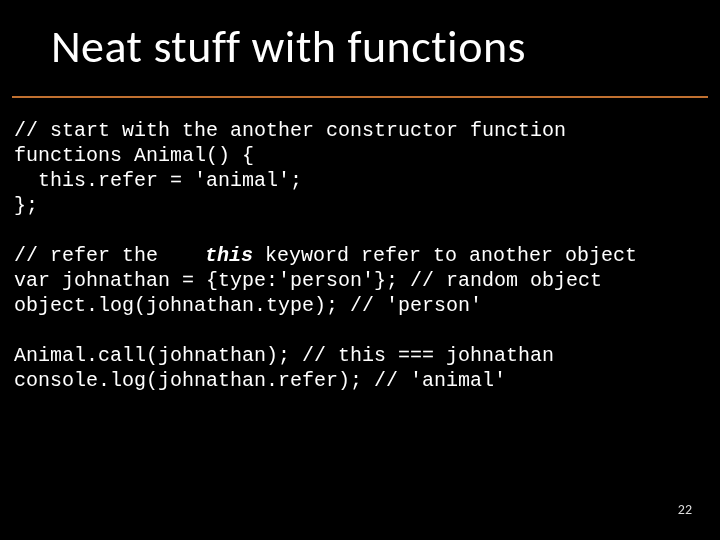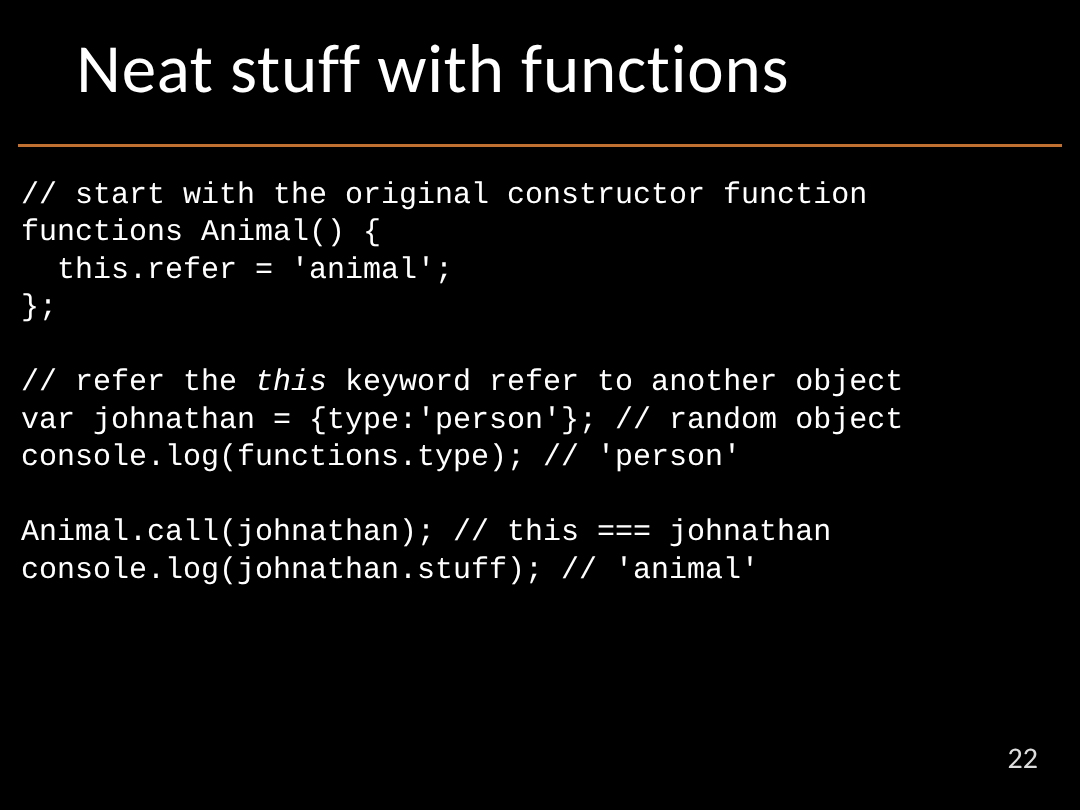--- a/index.html
+++ b/index.html
@@ -42,48 +42,49 @@
     top: 118px;
     left: 14px;
     right: 14px;
     font-family: "Courier New", Courier, monospace;
     font-size: 20px;
     line-height: 1.25;
     white-space: pre;
     color: #fff;
   }
   .code b {
-    font-weight: normal;
+    font-weight: bold;
     font-style: italic;
+    margin-left: 35px;
   }
   .pagenum {
     position: absolute;
     right: 28px;
     bottom: 22px;
-    font-size: 20px;
+    font-size: 14px;
     color: #ddd;
     font-family: "Calibri", "Segoe UI", Arial, sans-serif;
   }
 </style>
 </head>
 <body>
 
 <div class="slide">
 
   <div class="title">Neat stuff with functions</div>
 
   <div class="rule"></div>
 
-  <div class="code"><span>// start with the original constructor function</span>
+  <div class="code"><span>// start with the another constructor function</span>
 <span>functions Animal() {</span>
 <span>  this.refer = 'animal';</span>
 <span>};</span>
 <span></span>
 <span>// refer the </span><b>this</b><span> keyword refer to another object</span>
 <span>var johnathan = {type:'person'}; // random object</span>
-<span>console.log(functions.type); // 'person'</span>
+<span>object.log(johnathan.type); // 'person'</span>
 <span></span>
 <span>Animal.call(johnathan); // this === johnathan</span>
-<span>console.log(johnathan.stuff); // 'animal'</span></div>
+<span>console.log(johnathan.refer); // 'animal'</span></div>
 
   <div class="pagenum">22</div>
 
 </div>
 
 </body></html>

